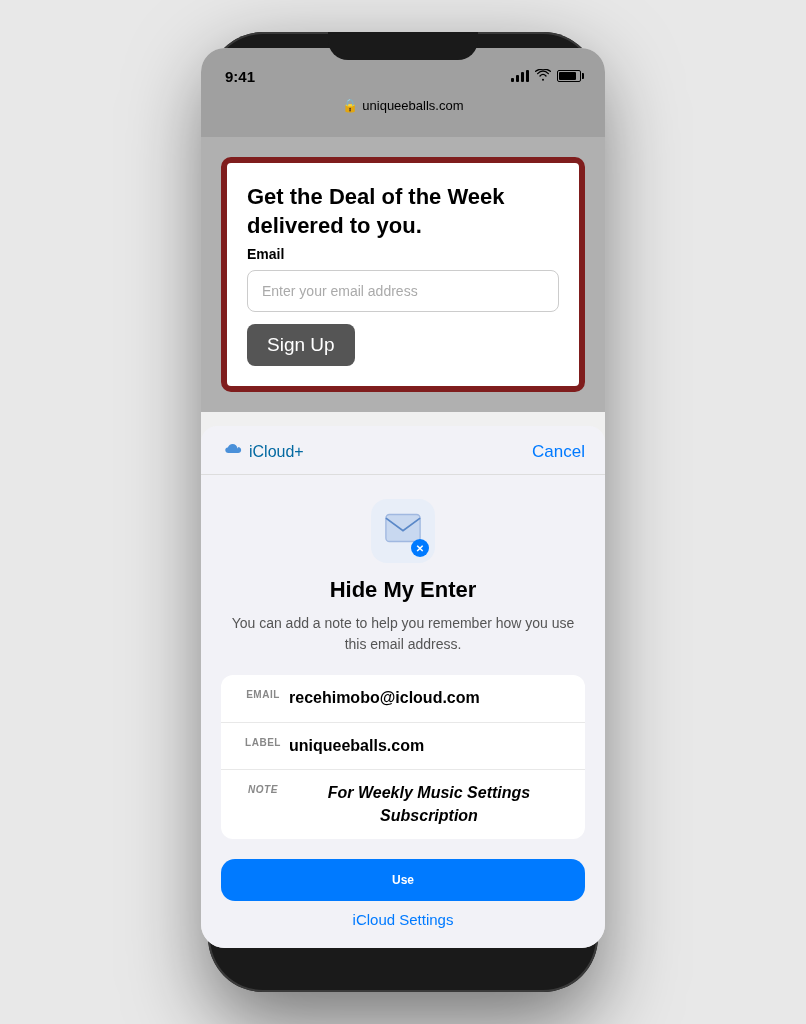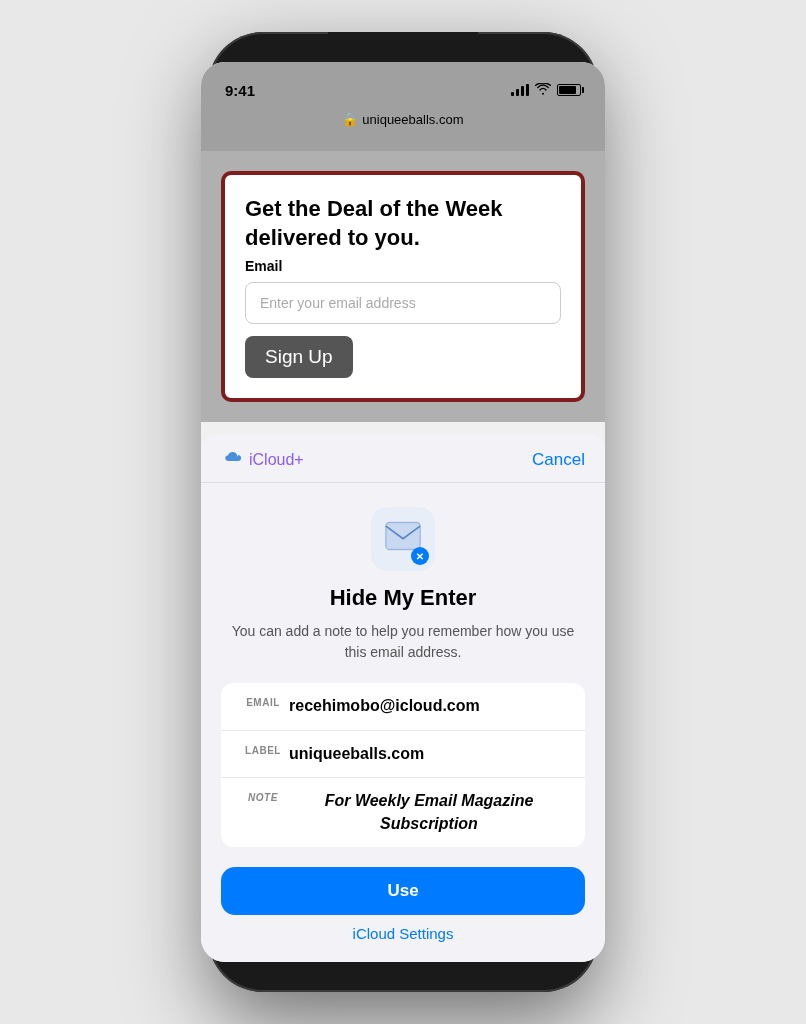--- a/index.html
+++ b/index.html
@@ -76,21 +76,21 @@
       background: #2a2a2a;
       border-radius: 0 2px 2px 0;
     }
 
     
     .phone-screen {
       width: 404px;
       height: 900px;
       background: #f0f0f0;
       border-radius: 24px;
-      margin-top: 30px;
+      margin-top: 16px;
       overflow: hidden;
       position: relative;
     }
 
     
     .status-bar {
       width: 100%;
       height: 44px;
       background: #a0a0a0;
       display: flex;
@@ -171,21 +171,21 @@
     .website-bg {
       background: #b0b0b0;
       padding: 20px;
       position: relative;
     }
 
     .website-card {
       background: #fff;
       border-radius: 10px;
       padding: 20px;
-      border: 4px solid #7f1d1d;
+      border: 6px solid #7f1d1d;
     }
 
     .website-title {
       font-size: 22px;
       font-weight: 700;
       color: #000;
       line-height: 1.3;
       margin-bottom: 6px;
     }
 
@@ -251,21 +251,21 @@
     }
 
     .icloud-cloud-icon {
       color: #4a90d9;
       font-size: 16px;
     }
 
     .icloud-label {
       font-size: 16px;
       font-weight: 500;
-      color: #8b5cf6;
+      color: #0369a1;
     }
 
     .cancel-btn {
       font-size: 17px;
       color: #007aff;
       cursor: pointer;
       background: none;
       border: none;
     }
 
@@ -371,21 +371,21 @@
       gap: 10px;
     }
 
     .use-btn {
       width: 100%;
       background: #007aff;
       color: #fff;
       border: none;
       border-radius: 14px;
       padding: 14px;
-      font-size: 17px;
+      font-size: 12px;
       font-weight: 600;
       cursor: pointer;
     }
 
     .icloud-settings-link {
       font-size: 15px;
       color: #007aff;
       cursor: pointer;
       background: none;
       border: none;
@@ -490,21 +490,21 @@
           <div class="info-row">
             <span class="info-row-key">EMAIL</span>
             <span class="info-row-value">recehimobo@icloud.com</span>
           </div>
           <div class="info-row">
             <span class="info-row-key">LABEL</span>
             <span class="info-row-value">uniqueeballs.com</span>
           </div>
           <div class="info-row">
             <span class="info-row-key">NOTE</span>
-            <span class="info-row-value">For Weekly Email Magazine Subscription</span>
+            <span class="info-row-value">For Weekly Music Settings Subscription</span>
           </div>
         </div>
       </div>
 
       <div class="sheet-actions">
         <button class="use-btn">Use</button>
         <button class="icloud-settings-link">iCloud Settings</button>
       </div>
 
     </div>

